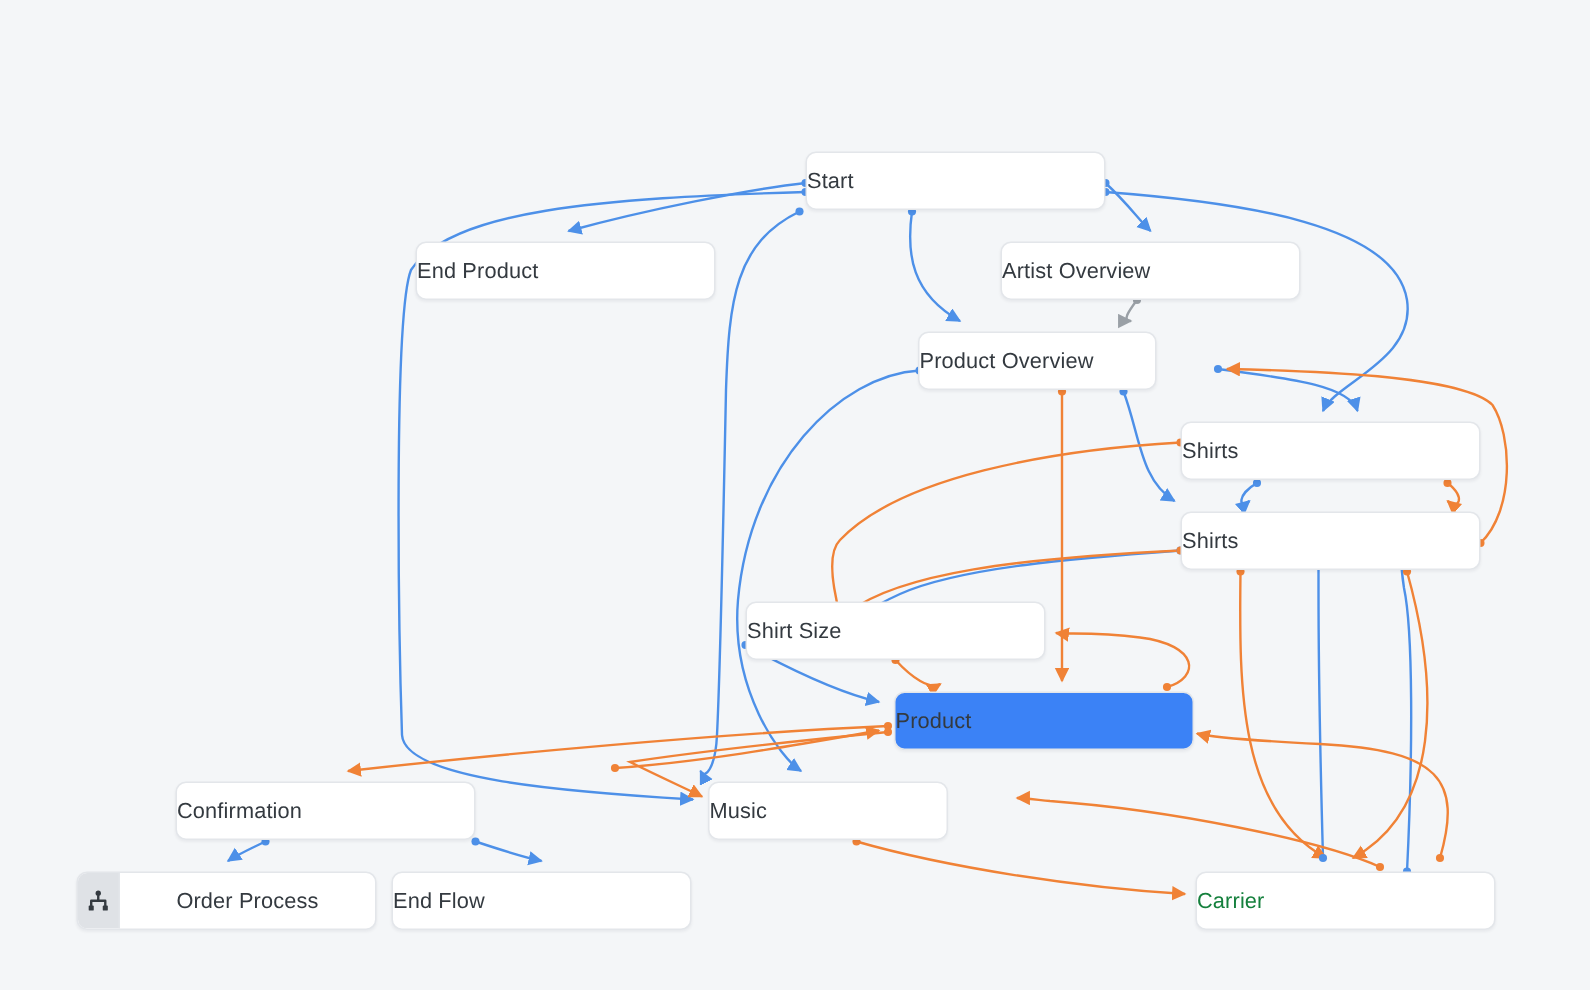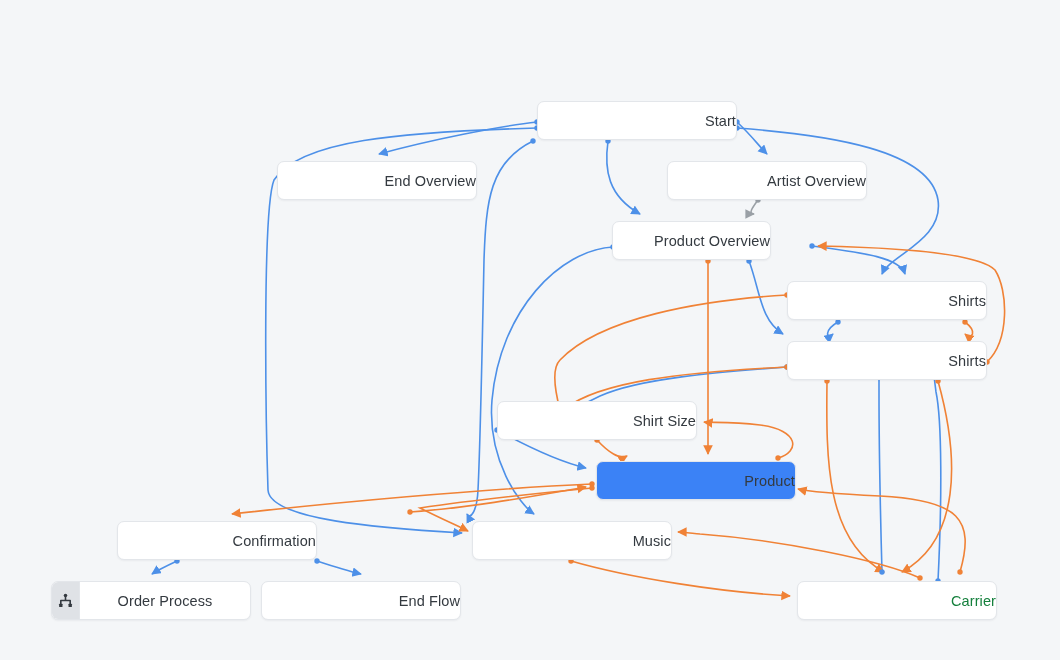--- a/index.html
+++ b/index.html
@@ -29,21 +29,21 @@
   }
   .node {
     position: absolute;
     box-sizing: border-box;
     background: #ffffff;
     border: 1px solid #e3e6ea;
     border-radius: 7px;
     box-shadow: 0 1px 2px rgba(16,24,40,0.05);
     display: flex;
     align-items: center;
-    justify-content: flex-end;
+    justify-content: flex-start;
     color: #343a40;
     font-size: 14.5px;
     letter-spacing: 0.1px;
     z-index: 5;
   }
   .node-label {
     display: block;
     text-align: center;
     white-space: nowrap;
   }
@@ -190,21 +190,21 @@
         <circle cx="920" cy="578" r="2.7" fill="#f08236"></circle>
         <circle cx="758" cy="200" r="2.7" fill="#9aa0a6"></circle>
       </g>
   </svg>
 
   <div id="nodes">
       <div class="node" style="left: 537px; top: 101px; width: 200px; height: 39px; background: rgb(255, 255, 255); border-color: rgb(227, 230, 234); color: rgb(52, 58, 64);">
         <span class="node-label">Start</span>
       </div>
       <div class="node" style="left: 277px; top: 161px; width: 200px; height: 39px; background: rgb(255, 255, 255); border-color: rgb(227, 230, 234); color: rgb(52, 58, 64);">
-        <span class="node-label">End Overview</span>
+        <span class="node-label">End Product</span>
       </div>
       <div class="node" style="left: 667px; top: 161px; width: 200px; height: 39px; background: rgb(255, 255, 255); border-color: rgb(227, 230, 234); color: rgb(52, 58, 64);">
         <span class="node-label">Artist Overview</span>
       </div>
       <div class="node" style="left: 612px; top: 221px; width: 159px; height: 39px; background: rgb(255, 255, 255); border-color: rgb(227, 230, 234); color: rgb(52, 58, 64);">
         <span class="node-label">Product Overview</span>
       </div>
       <div class="node" style="left: 787px; top: 281px; width: 200px; height: 39px; background: rgb(255, 255, 255); border-color: rgb(227, 230, 234); color: rgb(52, 58, 64);">
         <span class="node-label">Shirts</span>
       </div>
@@ -213,21 +213,21 @@
       </div>
       <div class="node" style="left: 497px; top: 401px; width: 200px; height: 39px; background: rgb(255, 255, 255); border-color: rgb(227, 230, 234); color: rgb(52, 58, 64);">
         <span class="node-label">Shirt Size</span>
       </div>
       <div class="node" style="left: 596px; top: 461px; width: 200px; height: 39px; background: #3b82f6; border-color: rgb(227, 230, 234); color: rgb(52, 58, 64);">
         <span class="node-label">Product</span>
       </div>
       <div class="node" style="left: 117px; top: 521px; width: 200px; height: 39px; background: rgb(255, 255, 255); border-color: rgb(227, 230, 234); color: rgb(52, 58, 64);">
         <span class="node-label">Confirmation</span>
       </div>
-      <div class="node" style="left: 472px; top: 521px; width: 200px; height: 39px; background: rgb(255, 255, 255); border-color: rgb(227, 230, 234); color: rgb(52, 58, 64);">
+      <div class="node" style="left: 472px; top: 521px; width: 160px; height: 39px; background: rgb(255, 255, 255); border-color: rgb(227, 230, 234); color: rgb(52, 58, 64);">
         <span class="node-label">Music</span>
       </div>
       <div class="node has-icon" style="left: 51px; top: 581px; width: 200px; height: 39px; background: rgb(255, 255, 255); border-color: rgb(227, 230, 234); color: rgb(52, 58, 64);">
         <span class="node-icon">
           <svg width="15" height="15" viewBox="0 0 16 16" fill="none" stroke="#343a40" stroke-width="1.7" stroke-linecap="round" stroke-linejoin="round">
             <circle cx="8" cy="2.6" r="1.9" fill="#343a40" stroke="none"></circle>
             <rect x="1.2" y="11.4" width="3.6" height="3.6" rx="0.6" fill="#343a40" stroke="none"></rect>
             <rect x="11.2" y="11.4" width="3.6" height="3.6" rx="0.6" fill="#343a40" stroke="none"></rect>
             <path d="M8 4.6 L8 8 M3 11.4 L3 8 L13 8 L13 11.4"></path>
           </svg>

